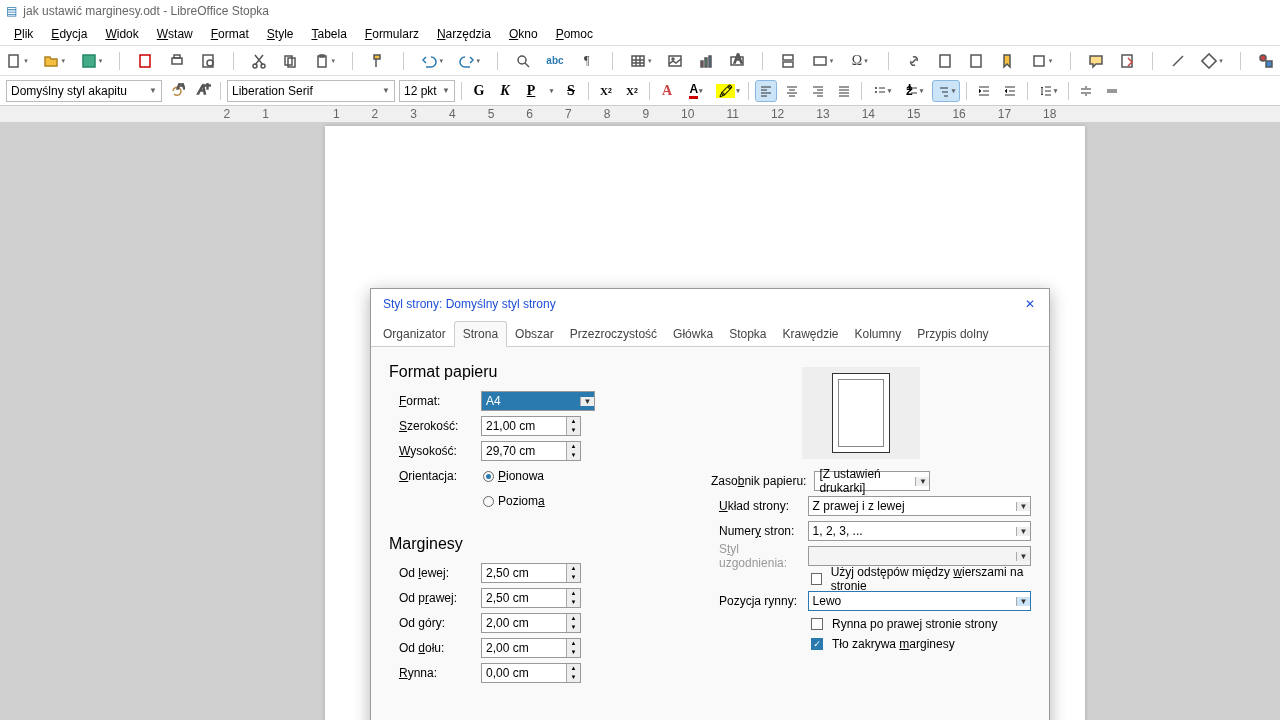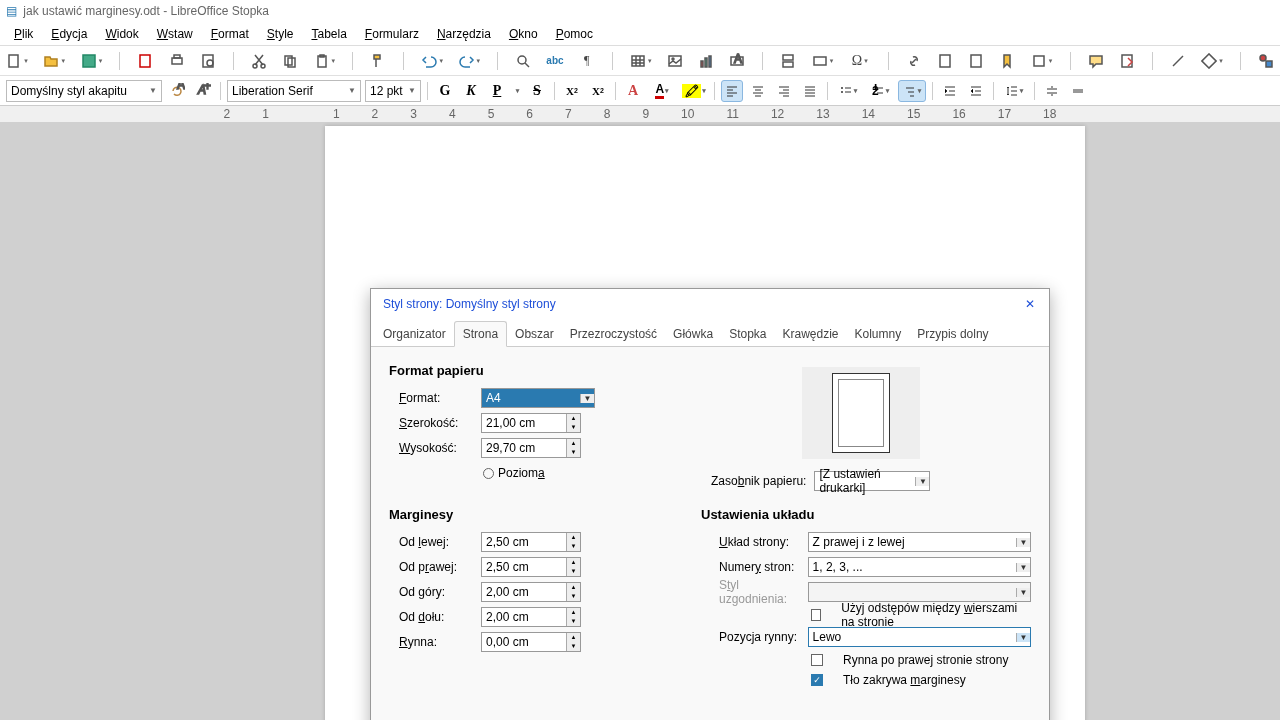--- a/index.html
+++ b/index.html
@@ -26,35 +26,35 @@
 .ruler-nums { display: flex; gap: 32px; }
 .page { position: absolute; left: 325px; top: 20px; width: 760px; height: 700px; background: #fff; box-shadow: 0 0 4px rgba(0,0,0,0.2); padding: 558px 90px 0; }
 .page p { font-family: "Liberation Serif", serif; font-size: 15px; line-height: 1.3; color: #000; }
 .dialog { position: absolute; left: 370px; top: 182px; width: 680px; height: 504px; background: #f9f9f9; border: 1px solid #999; box-shadow: 0 4px 16px rgba(0,0,0,0.3); display: flex; flex-direction: column; }
 .dlg-title { height: 30px; background: #fff; display: flex; align-items: center; padding: 0 12px; color: #1d4ed8; font-size: 13px; position: relative; }
 .dlg-close { position: absolute; right: 10px; top: 6px; width: 18px; height: 18px; display: flex; align-items: center; justify-content: center; cursor: pointer; }
 .dlg-tabs { height: 28px; display: flex; align-items: flex-end; padding: 0 4px; border-bottom: 1px solid #ccc; background: #fff; gap: 0; }
 .dlg-tab { padding: 5px 8px; font-size: 12px; color: #444; cursor: pointer; }
 .dlg-tab.active { background: #f9f9f9; border: 1px solid #ccc; border-bottom: 1px solid #f9f9f9; margin-bottom: -1px; border-radius: 3px 3px 0 0; }
 .dlg-body { flex: 1; padding: 12px 18px; position: relative; }
-.section-title { font-weight: bold; font-size: 13px; margin: 4px 0 8px; }
+.section-title { font-weight: normal; font-size: 16px; margin: 4px 0 8px; }
 .field-row { display: flex; align-items: center; height: 24px; margin-bottom: 1px; }
 .field-row label { width: 92px; font-size: 12px; padding-left: 10px; }
 .input-spin { display: flex; align-items: center; width: 100px; height: 20px; border: 1px solid #999; background: #fff; font-size: 12px; }
 .input-spin .val { flex: 1; padding: 0 4px; }
 .input-spin .spins { width: 14px; display: flex; flex-direction: column; border-left: 1px solid #aaa; }
 .input-spin .spins span { height: 9px; font-size: 6px; text-align: center; line-height: 9px; background: #eee; }
 .input-select { display: flex; align-items: center; height: 20px; border: 1px solid #999; background: #fff; font-size: 12px; }
 .input-select.hl { background: #2a7ab0; color: #fff; }
 .input-select .val { flex: 1; padding: 0 4px; }
 .input-select .arrow { width: 14px; text-align: center; border-left: 1px solid #aaa; font-size: 8px; background: #eee; color: #333; }
 .radio-row { display: flex; align-items: center; gap: 4px; padding-left: 2px; font-size: 12px; height: 18px; }
 .radio { width: 11px; height: 11px; border: 1px solid #666; border-radius: 50%; display: flex; align-items: center; justify-content: center; }
 .radio.checked::after { content: ""; width: 5px; height: 5px; background: #2a7ab0; border-radius: 50%; }
-.checkbox-row { display: flex; align-items: center; gap: 20px; font-size: 12px; height: 20px; }
+.checkbox-row { display: flex; align-items: center; gap: 9px; font-size: 12px; height: 20px; }
 .checkbox { width: 12px; height: 12px; border: 1px solid #666; background: #fff; display: flex; align-items: center; justify-content: center; font-size: 9px; color: #fff; }
 .checkbox.checked { background: #2a7ab0; border-color: #2a7ab0; }
 .preview-box { width: 58px; height: 80px; border: 1px solid #333; background: #fff; position: relative; }
 .preview-box::after { content: ""; position: absolute; inset: 5px; border: 1px solid #888; }
 .left-col { position: absolute; left: 18px; top: 12px; width: 280px; }
 .right-col { position: absolute; left: 280px; top: 12px; right: 18px; }
 .u { text-decoration: underline; }
 </style>
 </head>
 <body>
@@ -267,21 +267,21 @@
         <text x="8" y="6" font-size="7" fill="#333">A</text>
       </svg>
     </div>
   <div class="tb-icon">
       <svg viewBox="0 0 16 16">
         <text x="3" y="11" font-size="10" font-style="italic" fill="#333">A</text>
         <text x="9" y="7" font-size="8" fill="#c44">+</text>
       </svg>
     </div>
   <div class="tb-sep"></div>
-  <div class="combo" style="width:134px">
+  <div class="combo" style="width:168px">
       <span>Liberation Serif</span>
       <span class="arrow">▼</span>
     </div>
   <div class="combo" style="width:56px">
       <span>12 pkt</span>
       <span class="arrow">▼</span>
     </div>
   <div class="tb-sep"></div>
   <div class="fmtbtn">G</div>
   <div class="fmtbtn" style="font-style:italic">K</div>
@@ -440,20 +440,29 @@
           <label><span class="u">W</span>ysokość:</label>
           <div class="input-spin">
               <span class="val">29,70 cm</span>
               <div class="spins">
                 <span>▲</span>
                 <span>▼</span>
               </div>
             </div>
         </div>
         <div class="field-row">
+          <label><span class="u">O</span>rientacja:</label>
+          <div style="display:flex;flex-direction:column;gap:0">
+            <div class="radio-row">
+                <div class="radio checked"></div>
+                <span><span class="u">P</span>ionowa</span>
+              </div>
+          </div>
+        </div>
+        <div class="field-row">
             <label></label>
           <div class="radio-row">
               <div class="radio"></div>
               <span>Poziom<span class="u">a</span></span>
             </div>
         </div>
 
         <div class="section-title" style="margin-top:22px">Marginesy</div>
         <div class="field-row">
             <label>Od <span class="u">l</span>ewej:</label>
@@ -514,21 +523,20 @@
             </div>
         </div>
         <div class="field-row" style="justify-content:flex-start;gap:8px;padding-left:50px">
           <label style="width:auto">Zaso<span class="u">b</span>nik papieru:</label>
           <div class="input-select" style="width:116px">
               <span class="val">[Z ustawień drukarki]</span>
               <span class="arrow">▼</span>
             </div>
         </div>
 
-        <div class="section-title" style="margin-top:14px;padding-left:50px">Ustawienia układu</div>
         <div style="padding-left:58px">
           <div class="field-row">
               <label style="width:102px"><span class="u">U</span>kład strony:</label>
             <div class="input-select" style="width:232px">
                 <span class="val">Z prawej i z lewej</span>
                 <span class="arrow">▼</span>
               </div>
             </div>
           <div class="field-row">
               <label style="width:102px">Numer<span class="u">y</span> stron:</label>

